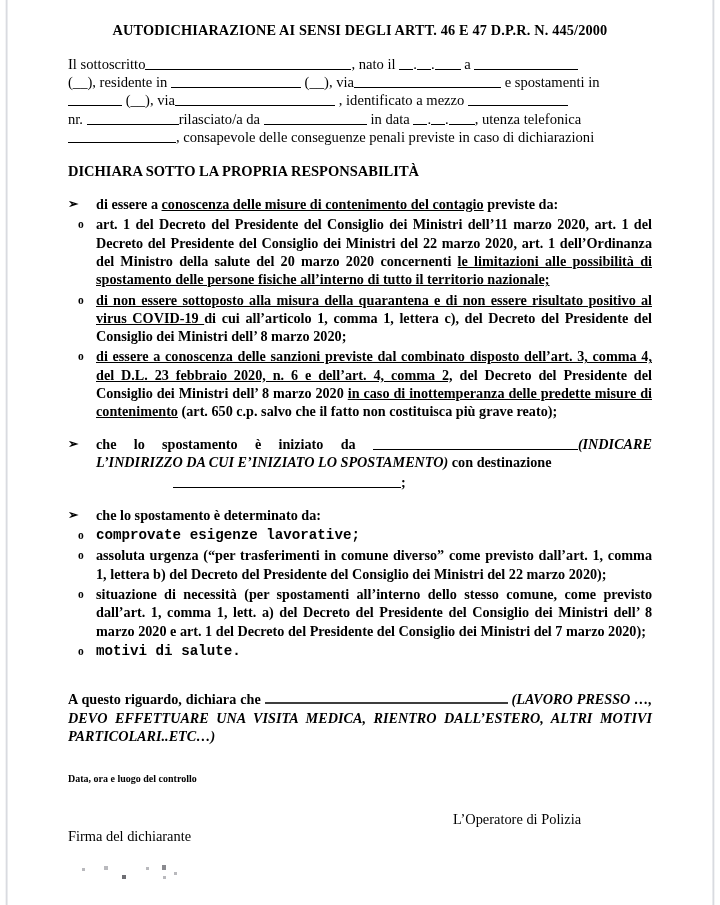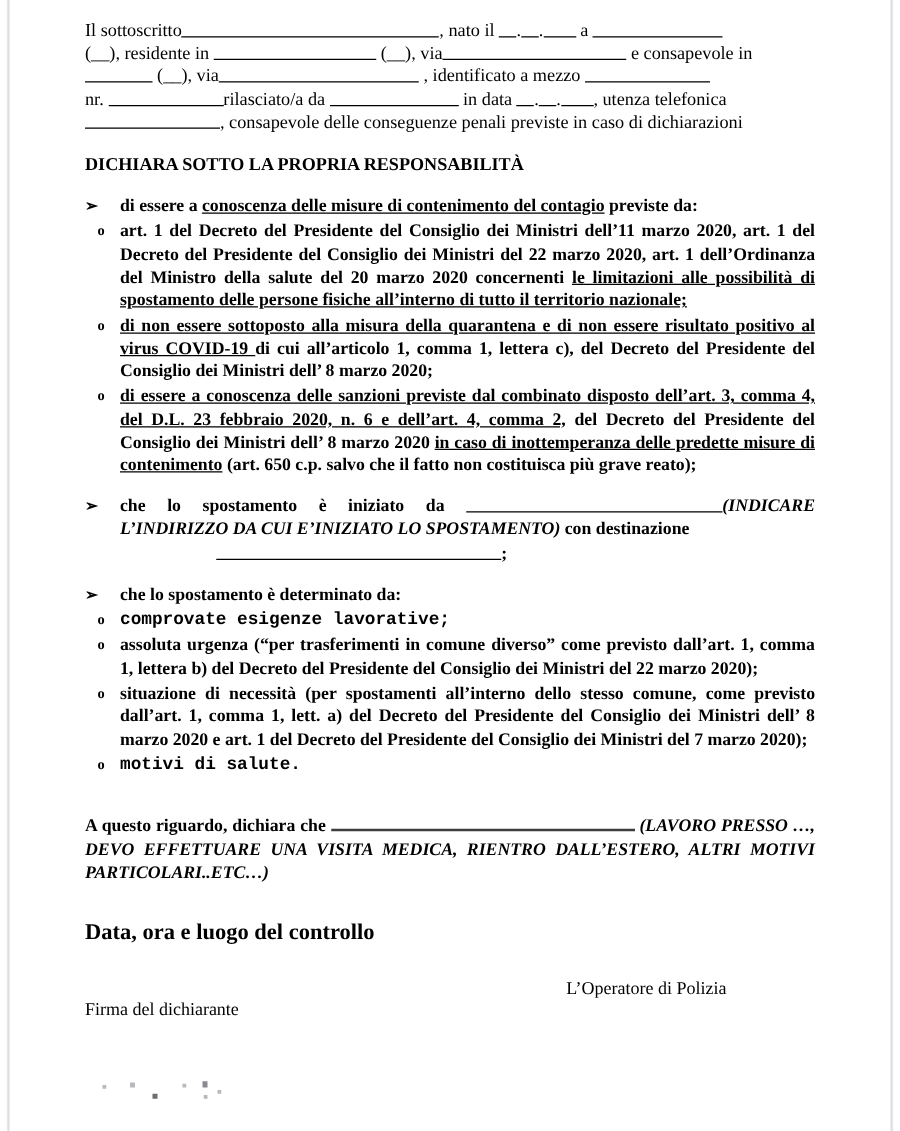--- a/index.html
+++ b/index.html
@@ -143,21 +143,21 @@
   .b-declare {
     width: 243px;
     border-bottom: 2px solid #3d3d3d;
     display: inline-block;
     height: 12px;
     margin-bottom: 0px;
   }
 
   .data-line {
     margin-top: 27px;
-    font-size: 18px;
+    font-size: 10px;
     font-weight: bold;
   }
 
   .signature-row {
     margin-top: 27px;
     display: flex;
     font-size: 14.4px;
   }
   .signature-row .left  { flex: 0 0 385px; margin-top: 17px; }
   .signature-row .right { flex: 1 1 auto; }
@@ -166,25 +166,26 @@
   .speck { position: absolute; background: #b9b9bd; }
 </style>
 </head>
 <body>
 
 <div class="page-edge left"></div>
 <div class="page-edge right"></div>
 
 <div class="sheet">
 
+  <div class="doc-title">AUTODICHIARAZIONE AI SENSI DEGLI ARTT. 46 E 47 D.P.R. N. 445/2000</div>
 
   <div class="form-block">
     <p><span>Il sottoscritto</span><span class="blank b-name"></span><span>, nato il</span> <span class="blank b-dd"></span><span>.</span><span class="blank b-dd"></span><span>.</span><span class="blank b-yy"></span> <span>a</span> <span class="blank b-city"></span></p>
 
-    <p><span>(__), residente in</span> <span class="blank b-res"></span> <span>(__), via</span><span class="blank b-via1"></span> <span>e consapevole in</span></p>
+    <p><span>(__), residente in</span> <span class="blank b-res"></span> <span>(__), via</span><span class="blank b-via1"></span> <span>e spostamenti in</span></p>
 
     <p><span class="blank b-dom"></span> <span>(__), via</span><span class="blank b-via2"></span> <span>, identificato a mezzo</span> <span class="blank b-mezzo"></span></p>
 
     <p><span>nr.</span> <span class="blank b-nr"></span><span>rilasciato/a da</span> <span class="blank b-rila"></span> <span>in data</span> <span class="blank b-dd"></span><span>.</span><span class="blank b-dd"></span><span>.</span><span class="blank b-yy"></span><span>, utenza telefonica</span></p>
 
     <p><span class="blank b-tel"></span><span>, consapevole delle conseguenze penali previste in caso di dichiarazioni</span></p>
 
   </div>
 
   <div class="section-title">DICHIARA SOTTO LA PROPRIA RESPONSABILITÀ</div>

